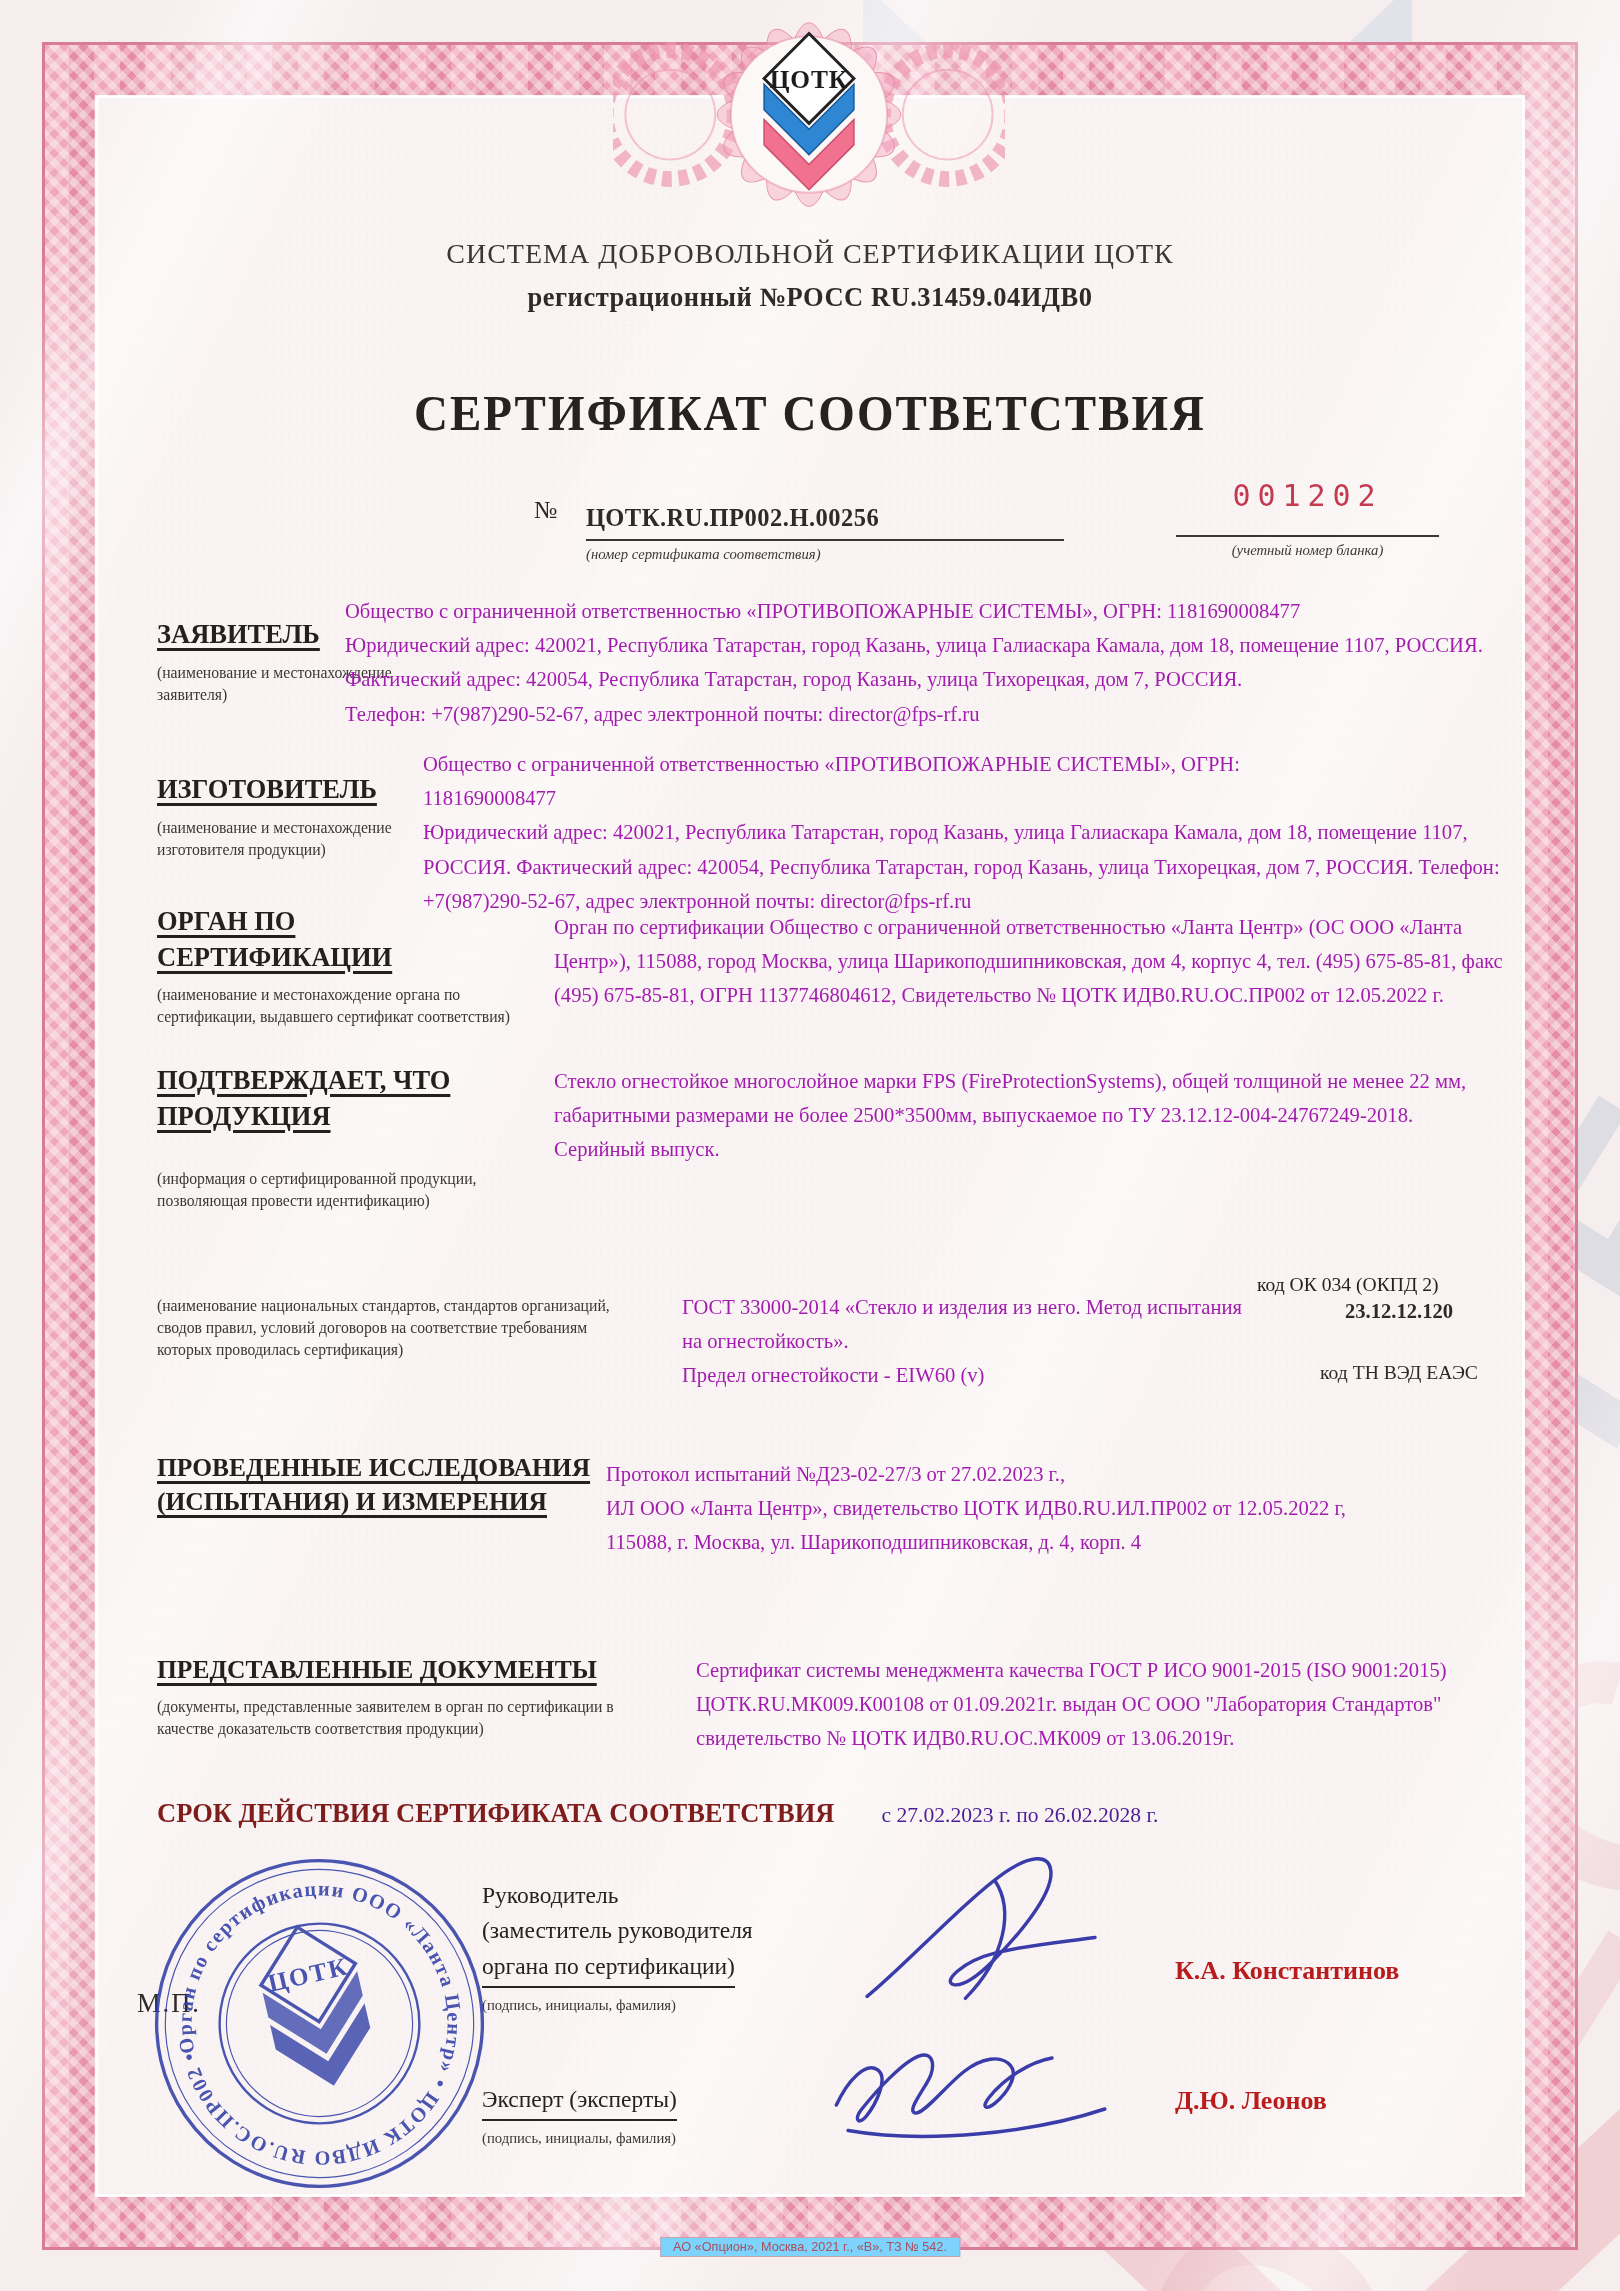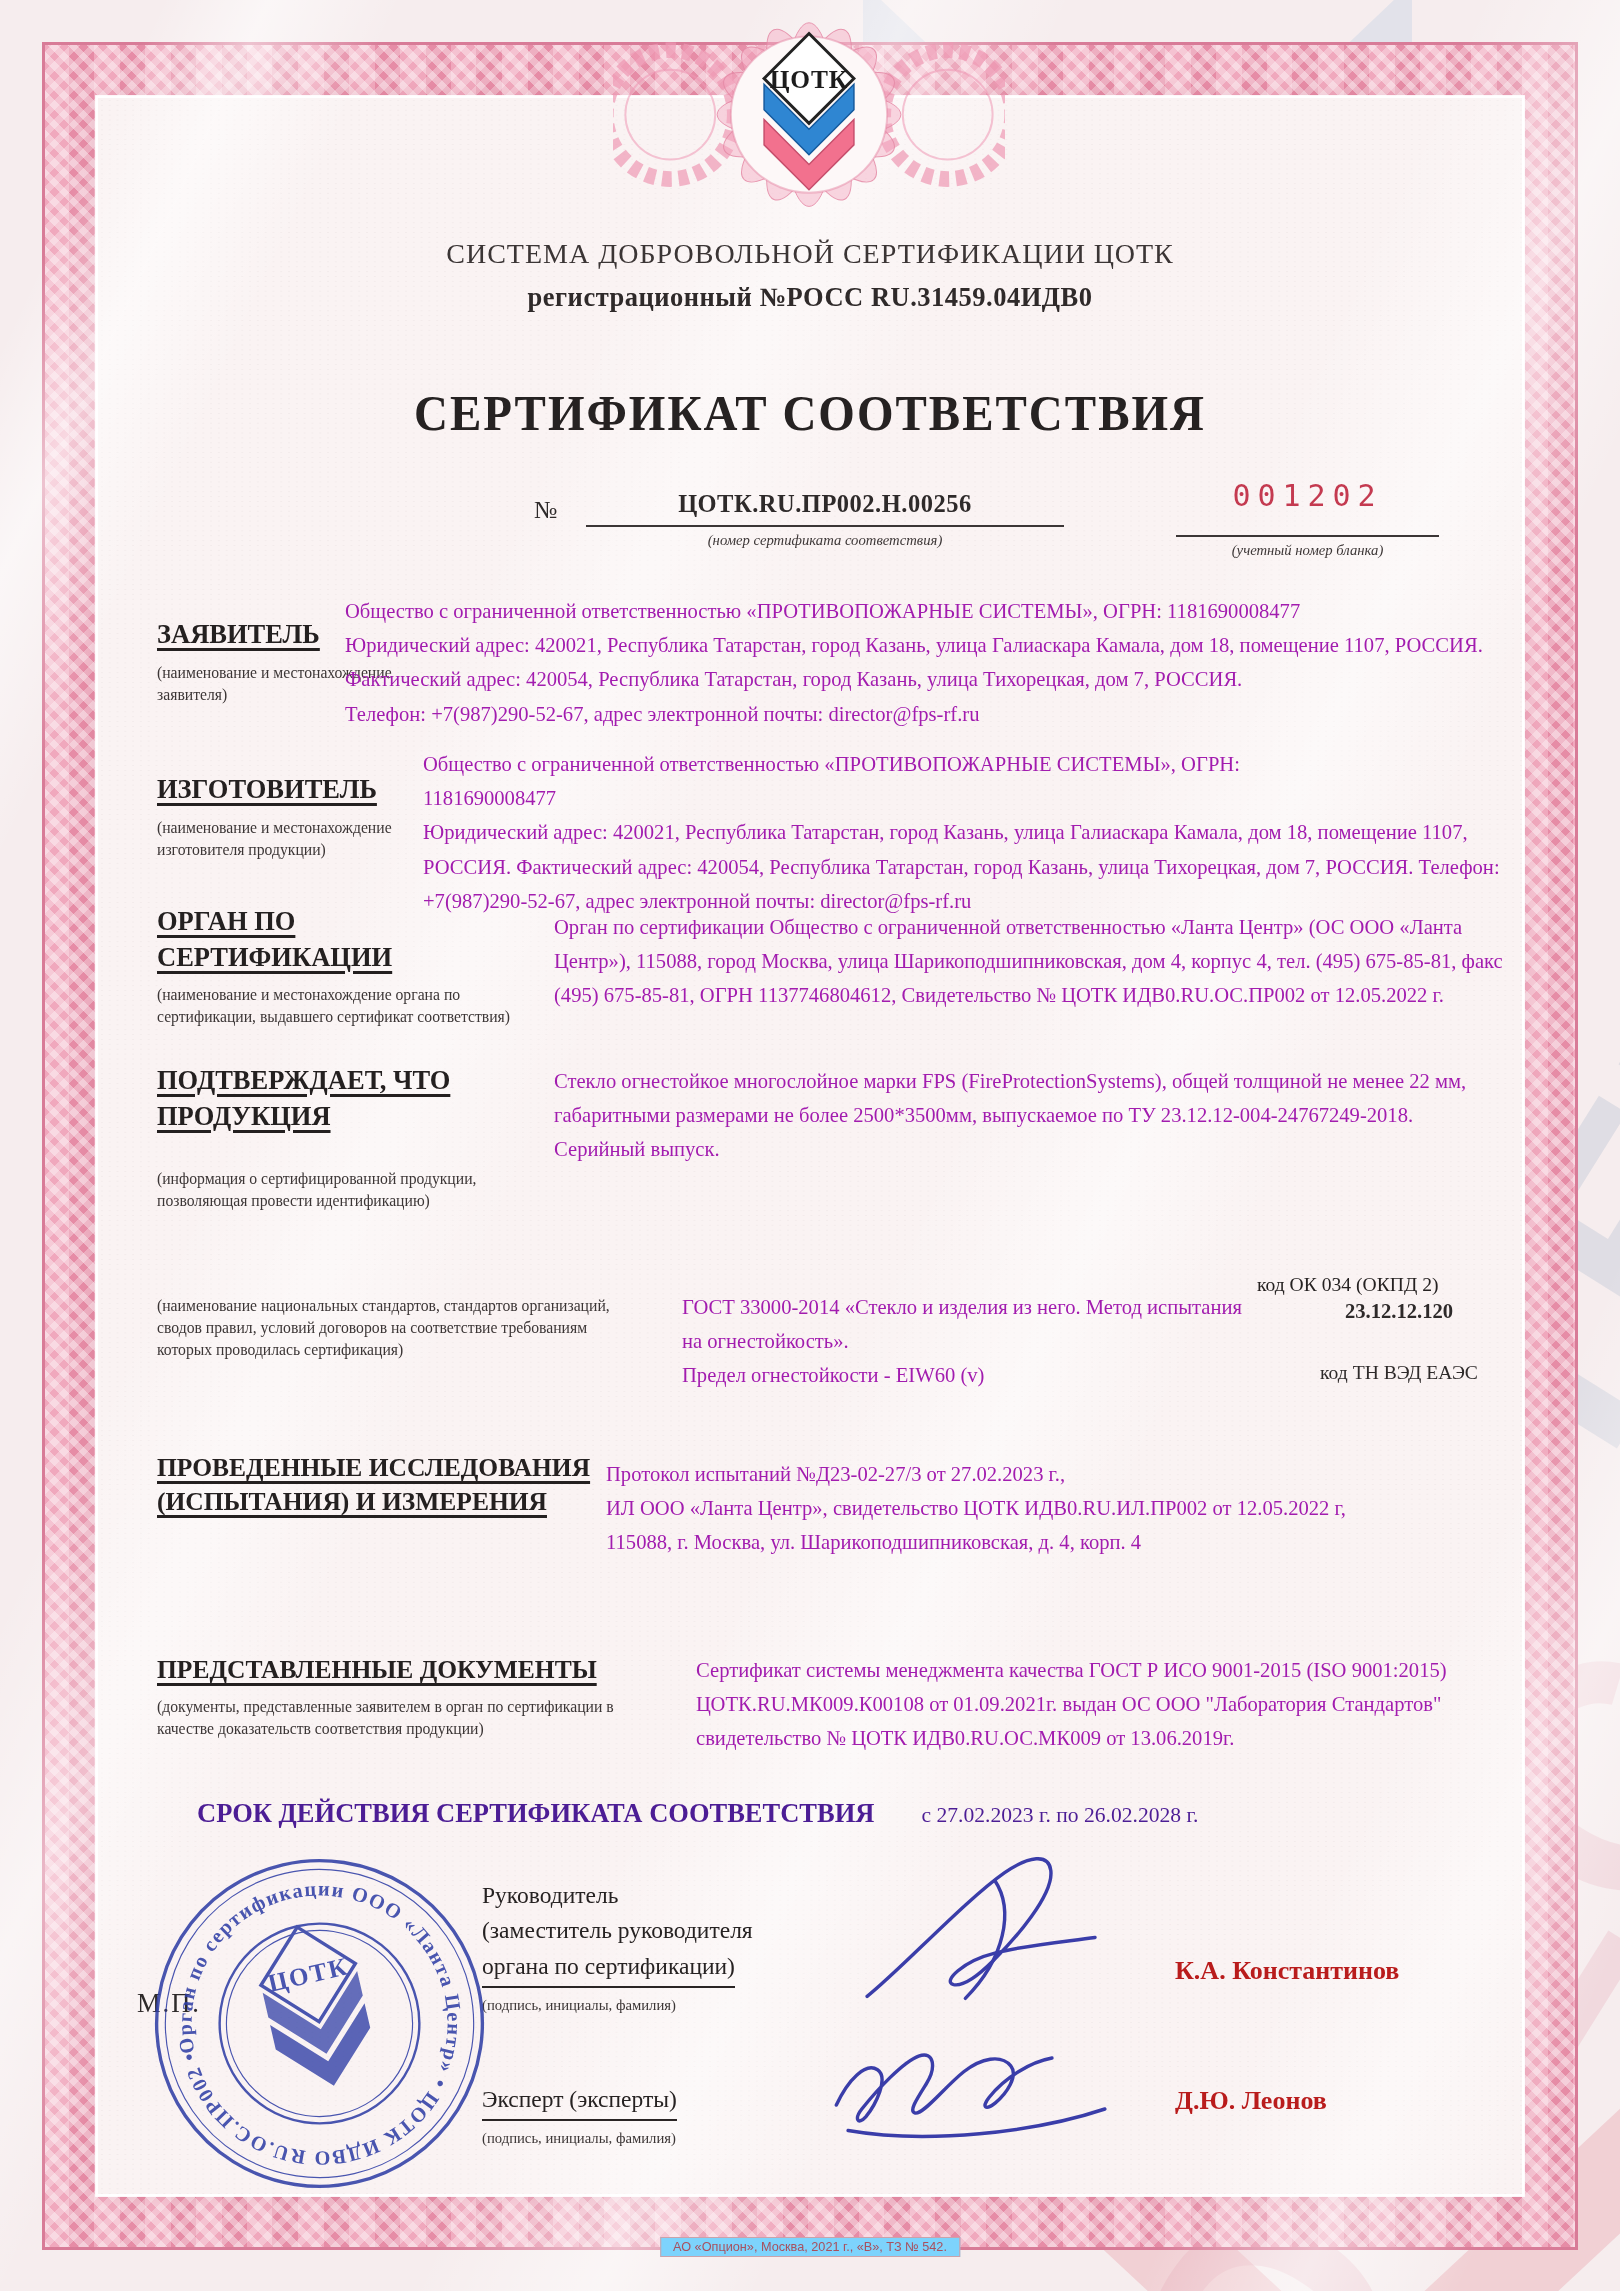--- a/index.html
+++ b/index.html
@@ -41,33 +41,33 @@
       rgba(255,255,255,0) 55%, rgba(255,255,255,.5) 62%, rgba(255,255,255,0) 68%,
       rgba(255,255,255,0) 82%, rgba(255,255,255,.45) 88%, rgba(255,255,255,0) 94%);
   }
   
   .abs { position:absolute; z-index:4; }
   .center { left:0; width:100%; text-align:center; }
   .sys-line { top:238px; font-size:28px; letter-spacing:1px; color:#3b3535; }
   .reg-line { top:282px; font-size:26.5px; font-weight:700; color:#2f2a2a; letter-spacing:0.5px; }
   .doc-title { top:386px; font-size:47px; font-weight:700; letter-spacing:2px; color:#262222; transform:scaleY(1.06); }
   .no-sign { left:534px; top:496px; font-size:24.5px; }
-  .num-block { left:586px; top:490px; width:478px; text-align:center; }
+  .num-block { left:586px; top:504px; width:478px; }
   .num-value { font-size:24.5px; font-weight:700; letter-spacing:0.5px; padding-bottom:6.9px; border-bottom:2px solid #3b3636; }
   .num-caption { font-size:14.7px; font-style:italic; color:#3e3838; margin-top:4.9px; }
   .blank-block { left:1176px; top:478px; width:263px; text-align:center; }
   .blank-value { font-family:"DejaVu Sans Mono", monospace; font-size:30px; color:#c43a50; letter-spacing:6.9px; padding-bottom:22px; border-bottom:2px solid #3b3636; }
   .sec-label { font-weight:700; font-size:26.5px; color:#242020; text-decoration:underline; text-decoration-thickness:2.5px; text-underline-offset:4.9px; line-height:1.35; }
   .sec-sub { font-size:15.7px; color:#3c3636; margin-top:8.8px; line-height:1.4; }
   .sec-content { font-size:20.6px; line-height:1.66; white-space:pre-line; color:#a21caf;font-family:Liberation Serif, serif; }
   .codes-line { font-size:19.6px; color:#262222; }
   .codes-value { font-size:20.6px; font-weight:700; text-align:center; margin-top:3.9px; }
   .codes-tnved { font-size:19.6px; margin-top:39px; text-align:center; }
   .validity-row { left:157px; top:1798px; width:1372px; display:flex; align-items:baseline; gap:47px; }
-  .validity-label { font-weight:700; font-size:26.5px; color:#4c1d95;margin-left:40px; }
+  .validity-label { font-weight:700; font-size:26.5px; color:#7f1d1d; }
   .validity-value { font-size:21.6px; color:#4c1d95; }
   .mp { left:137px; top:1988px; font-size:26.5px; letter-spacing:2px; z-index:4; }
   .stamp { left:145px; top:1849px; width:349px; height:349px; transform:rotate(-13deg); opacity:.87; z-index:5; }
   .signer { left:482px; width:353px; font-size:23.5px; line-height:1.5; color:#262222; }
   .signer .uline { display:inline-block; border-bottom:2px solid #2a2525; padding-bottom:2px; }
   .signer .cap { font-size:14.7px; color:#3c3636; margin-top:5.9px; }
   .sig { z-index:5; }
   .sig path { stroke:#3a3da9; stroke-width:3.5; fill:none; stroke-linecap:round; stroke-linejoin:round; }
   .name { left:1175px; font-size:26px; font-weight:700; color:#b91c1c; z-index:4; }
   .footer-note {

